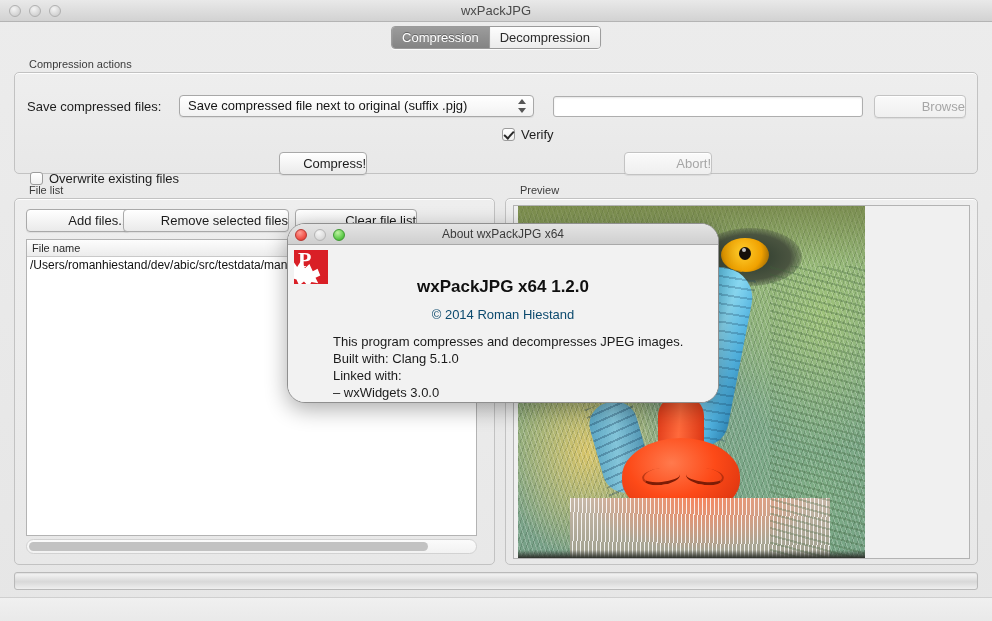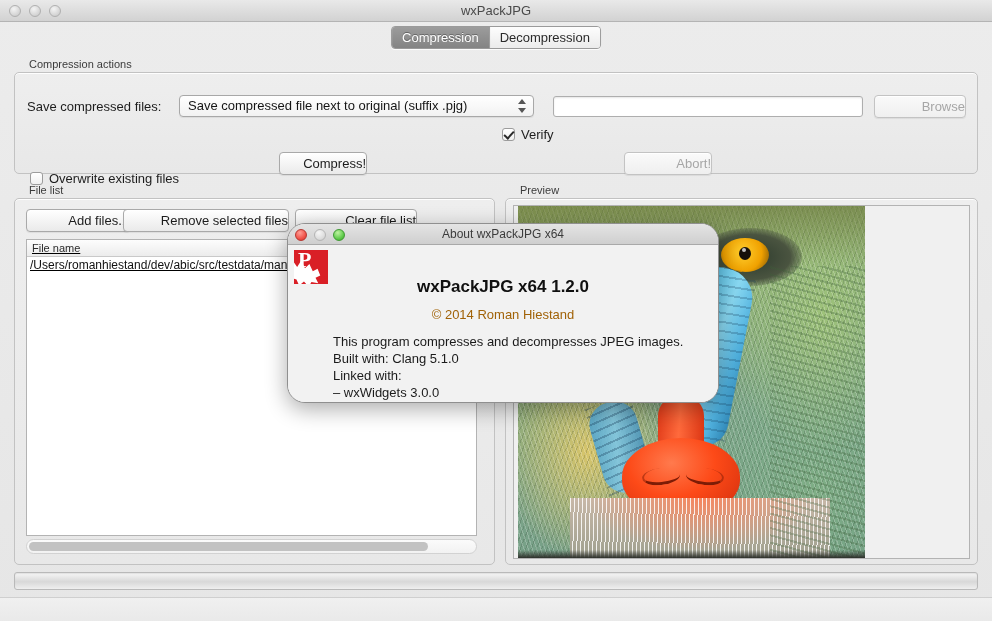--- a/index.html
+++ b/index.html
@@ -126,21 +126,20 @@
     content: ""; position: absolute; left: 3px; top: 0px;
     width: 4px; height: 8px; border: solid #2a2a2a; border-width: 0 2px 2px 0;
     transform: rotate(42deg);
   }
 
   
   .listview {
     position: absolute; background: #ffffff;
     border: 1px solid #b3b3b3; box-sizing: border-box;
     overflow: hidden;
-    text-decoration: underline;
   }
   .lv-header {
     height: 17px; background: linear-gradient(#fdfdfd, #ececec);
     border-bottom: 1px solid #c9c9c9; font-size: 11px; color: #2b2b2b;
     padding-left: 5px; line-height: 17px; box-sizing: border-box;
   }
   .lv-row { font-size: 12px; color: #111; padding-left: 3px; line-height: 16px; white-space: nowrap; }
 
   .hscroll {
     position: absolute; height: 15px;
@@ -204,21 +203,21 @@
   .appicon .p {
     position: absolute; left: 4px; top: -3px; color: #ffffff; font-size: 22px;
     font-family: "Liberation Serif", serif; font-weight: 700;
   }
   .appicon .jpg {
     position: absolute; left: 30px; top: 18px; color: #d91f26; font-size: 12px; font-weight: 700;
   }
   .about-title { position: absolute; left: 0; top: 32px; width: 100%; text-align: center;
                  font-size: 17px; font-weight: 700; color: #101010; }
   .about-copy  { position: absolute; left: 0; top: 62px; width: 100%; text-align: center;
-                 font-size: 13px; color: #a16207; }
+                 font-size: 13px; color: #0c4a6e; }
   .about-lines { position: absolute; left: 45px; top: 88px; font-size: 13px; color: #1b1b1b; line-height: 17px; }
 </style>
 </head>
 <body>
 
 <div id="app">
 
   <div class="titlebar">
     <div class="lights">
       <div class="light"></div>

